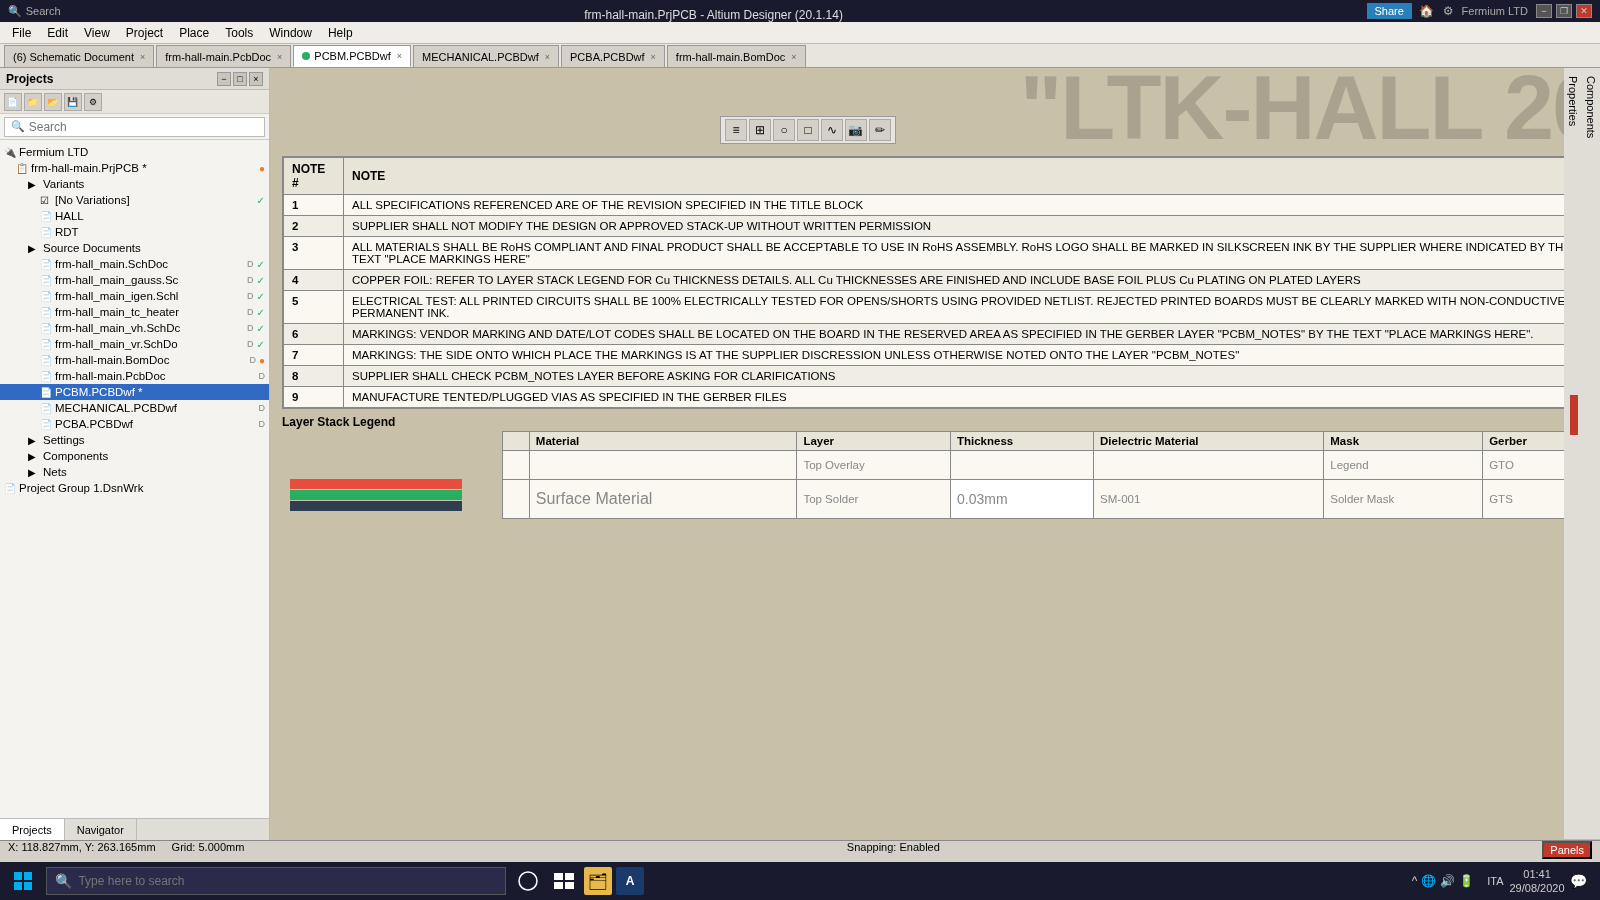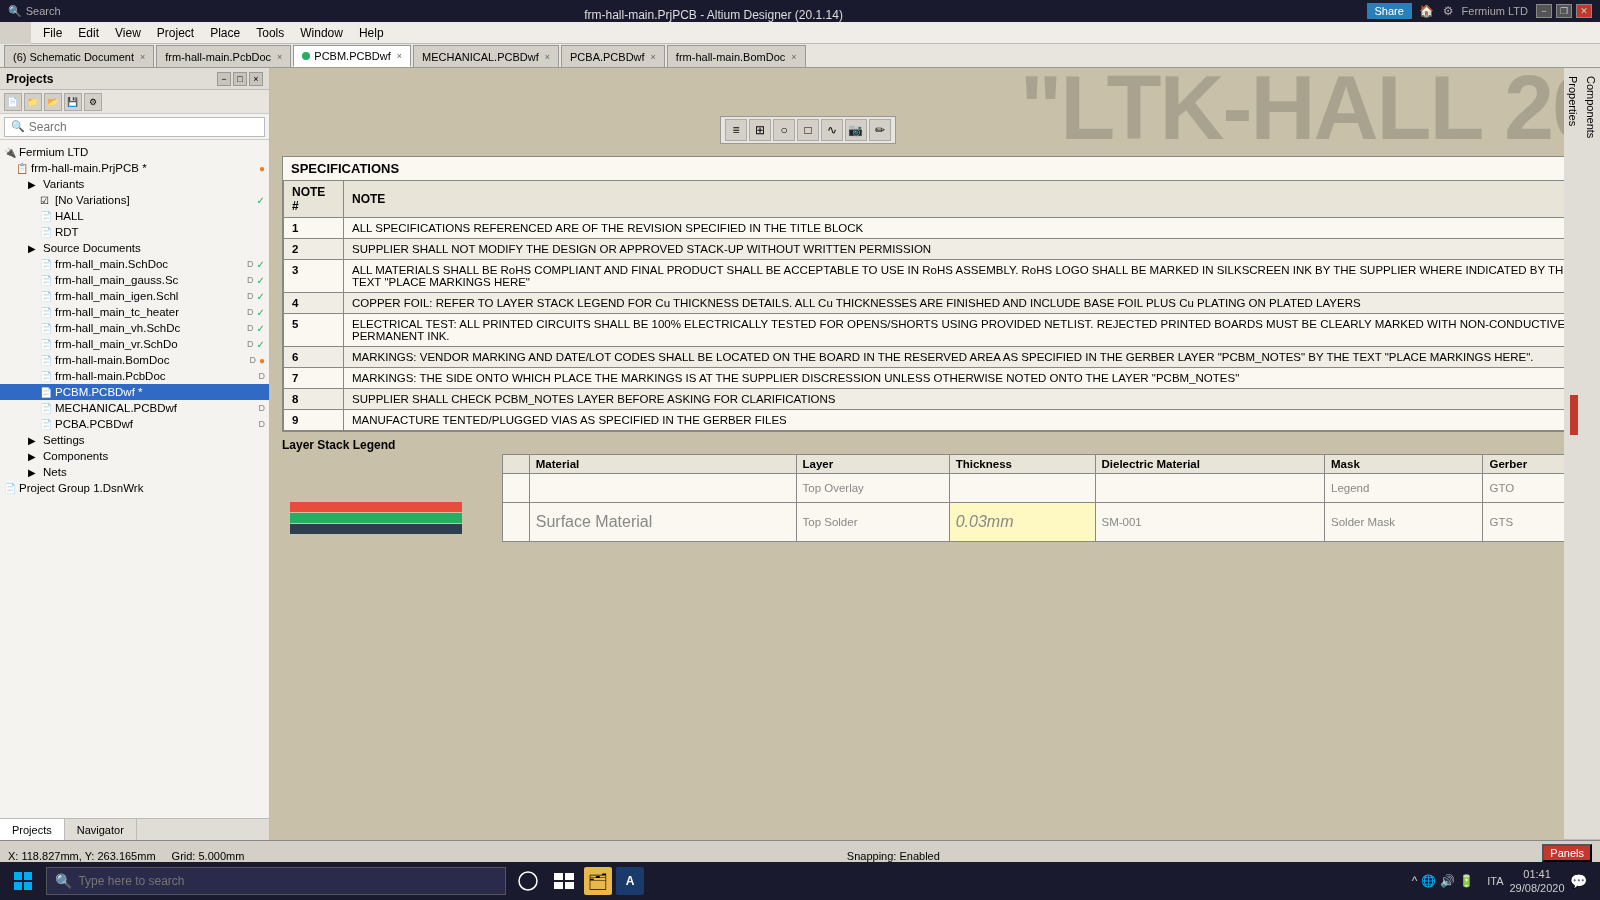--- a/index.html
+++ b/index.html
@@ -12,21 +12,21 @@
     }
     #title-bar .title { flex: 1; text-align: center; color: #ddd; margin-top: 8px; }
     #title-bar .win-controls { display: flex; gap: 4px; }
     #title-bar .win-btn { width: 16px; height: 14px; background: #555; border: 1px solid #888; font-size: 9px; display: flex; align-items: center; justify-content: center; cursor: pointer; color: #ccc; }
     #title-bar .win-btn.close { background: #c0392b; }
     #title-bar .share-btn { background: #2980b9; color: white; border: none; padding: 2px 8px; font-size: 11px; cursor: pointer; }
 
     
     #menu-bar {
       height: 22px; background: #f0ede8; display: flex; align-items: center; padding: 0 4px;
-      border-bottom: 1px solid #bbb; font-size: 12px; margin-left: 31px;
+      border-bottom: 1px solid #bbb; font-size: 12px;
     }
     #menu-bar span { padding: 2px 8px; cursor: pointer; }
 
     
     #tab-bar {
       height: 24px; background: #e8e4de; display: flex; align-items: flex-end; padding: 0 0 0 4px;
       border-bottom: 1px solid #999; overflow: hidden;
     }
     .tab {
       height: 22px; padding: 2px 8px; background: #d4d0c8; border: 1px solid #999; border-bottom: none;
@@ -109,21 +109,21 @@
     .layer-bar.green { background: #27ae60; }
     .layer-bar.black { background: #2c3e50; }
 
     
     #right-sidebar { width: 22px; background: #d4d0c8; border-left: 1px solid #bbb; writing-mode: vertical-rl; display: flex; flex-direction: column; }
     .sidebar-tab { padding: 8px 3px; font-size: 11px; cursor: pointer; border-bottom: 1px solid #bbb; writing-mode: vertical-rl; text-orientation: mixed; background: #e0dcd6; }
     .red-indicator { width: 8px; height: 40px; background: #c0392b; position: absolute; right: 22px; top: 50%; transform: translateY(-50%); }
 
     
     #status-bar {
-      height: 22px; background: #d4d0c8; border-top: 1px solid #888; display: flex; align-items: flex-end;
+      height: 22px; background: #d4d0c8; border-top: 1px solid #888; display: flex; align-items: flex-start;
       padding: 0 8px; font-size: 11px; gap: 16px;
     }
     #status-bar .snap { flex: 1; text-align: center; }
     #status-bar .panels-btn { background: #c0392b; color: white; padding: 1px 6px; font-size: 11px; cursor: pointer; }
 
     
     #taskbar {
       height: 38px; background: #1a1a2e; display: flex; align-items: center; padding: 0 4px;
       position: absolute; bottom: 0; left: 0; right: 0;
     }
@@ -362,21 +362,20 @@
       <button class="ft-btn">○</button>
       <button class="ft-btn">□</button>
       <button class="ft-btn">∿</button>
       <button class="ft-btn">📷</button>
       <button class="ft-btn">✏</button>
     </div>
 
     <div style="flex:1;overflow-y:auto;background:#c8c0a8;padding:4px 4px 4px 4px;">
 
       <div id="specs-container">
-        <div id="specs-title">SPECIFICATIONS</div>
         <table id="specs-table">
             <thead>
               <tr>
                 <th>NOTE #</th>
                 <th>NOTE</th>
               </tr>
             </thead>
             <tbody>
               <tr>
                 <td class="note-num">1</td>
@@ -448,21 +447,21 @@
                   <td style="color: rgb(136, 136, 136); border: 1px solid rgb(136, 136, 136); padding: 3px 6px; background: rgb(250, 248, 240); font-size: 11.5px;">Top Overlay</td>
                   <td style="color: rgb(136, 136, 136); border: 1px solid rgb(136, 136, 136); padding: 3px 6px; background: rgb(250, 248, 240); font-size: 11.5px;"></td>
                   <td style="color: rgb(136, 136, 136); border: 1px solid rgb(136, 136, 136); padding: 3px 6px; background: rgb(250, 248, 240); font-size: 11.5px;"></td>
                   <td style="color: rgb(136, 136, 136); border: 1px solid rgb(136, 136, 136); padding: 3px 6px; background: rgb(250, 248, 240); font-size: 11.5px;">Legend</td>
                   <td style="color: rgb(136, 136, 136); border: 1px solid rgb(136, 136, 136); padding: 3px 6px; background: rgb(250, 248, 240); font-size: 11.5px;">GTO</td>
                 </tr>
                 <tr>
                   <td style="border: 1px solid rgb(136, 136, 136); padding: 3px 6px; background: rgb(250, 248, 240);"></td>
                   <td style="color: rgb(136, 136, 136); border: 1px solid rgb(136, 136, 136); padding: 3px 6px; background: rgb(250, 248, 240); font-size: 16px;">Surface Material</td>
                   <td style="color: rgb(136, 136, 136); border: 1px solid rgb(136, 136, 136); padding: 3px 6px; background: rgb(250, 248, 240); font-size: 11.5px;">Top Solder</td>
-                  <td style="color: rgb(136, 136, 136); border: 1px solid rgb(136, 136, 136); padding: 3px 6px; background: #fef9c3; font-size: 16px; font-style: italic;">0.03mm</td>
+                  <td style="color: rgb(136, 136, 136); border: 1px solid rgb(136, 136, 136); padding: 3px 6px; background: #ffffff; font-size: 14px;">0.03mm</td>
                   <td style="color: rgb(136, 136, 136); border: 1px solid rgb(136, 136, 136); padding: 3px 6px; background: rgb(250, 248, 240); font-size: 11.5px;">SM-001</td>
                   <td style="color: rgb(136, 136, 136); border: 1px solid rgb(136, 136, 136); padding: 3px 6px; background: rgb(250, 248, 240); font-size: 11.5px;">Solder Mask</td>
                   <td style="color: rgb(136, 136, 136); border: 1px solid rgb(136, 136, 136); padding: 3px 6px; background: rgb(250, 248, 240); font-size: 11.5px;">GTS</td>
                 </tr>
               </tbody>
             </table>
         </div>
       </div>
     </div>
 

